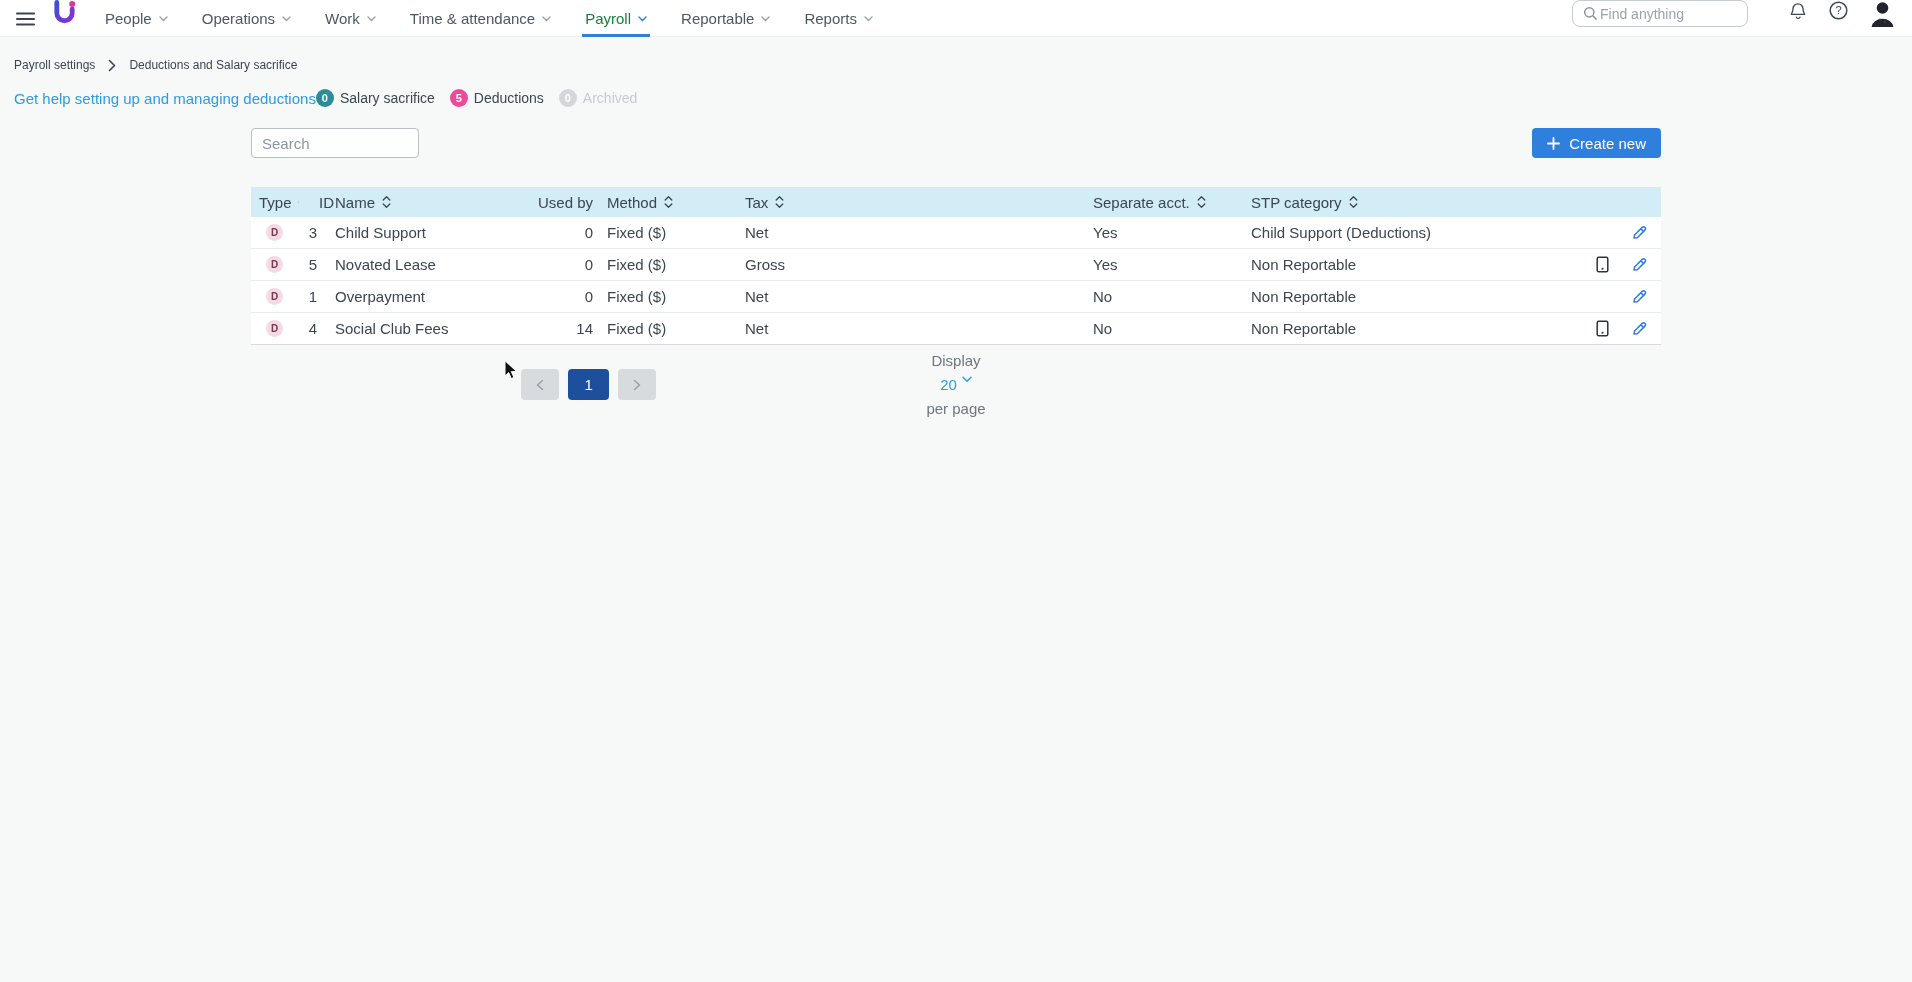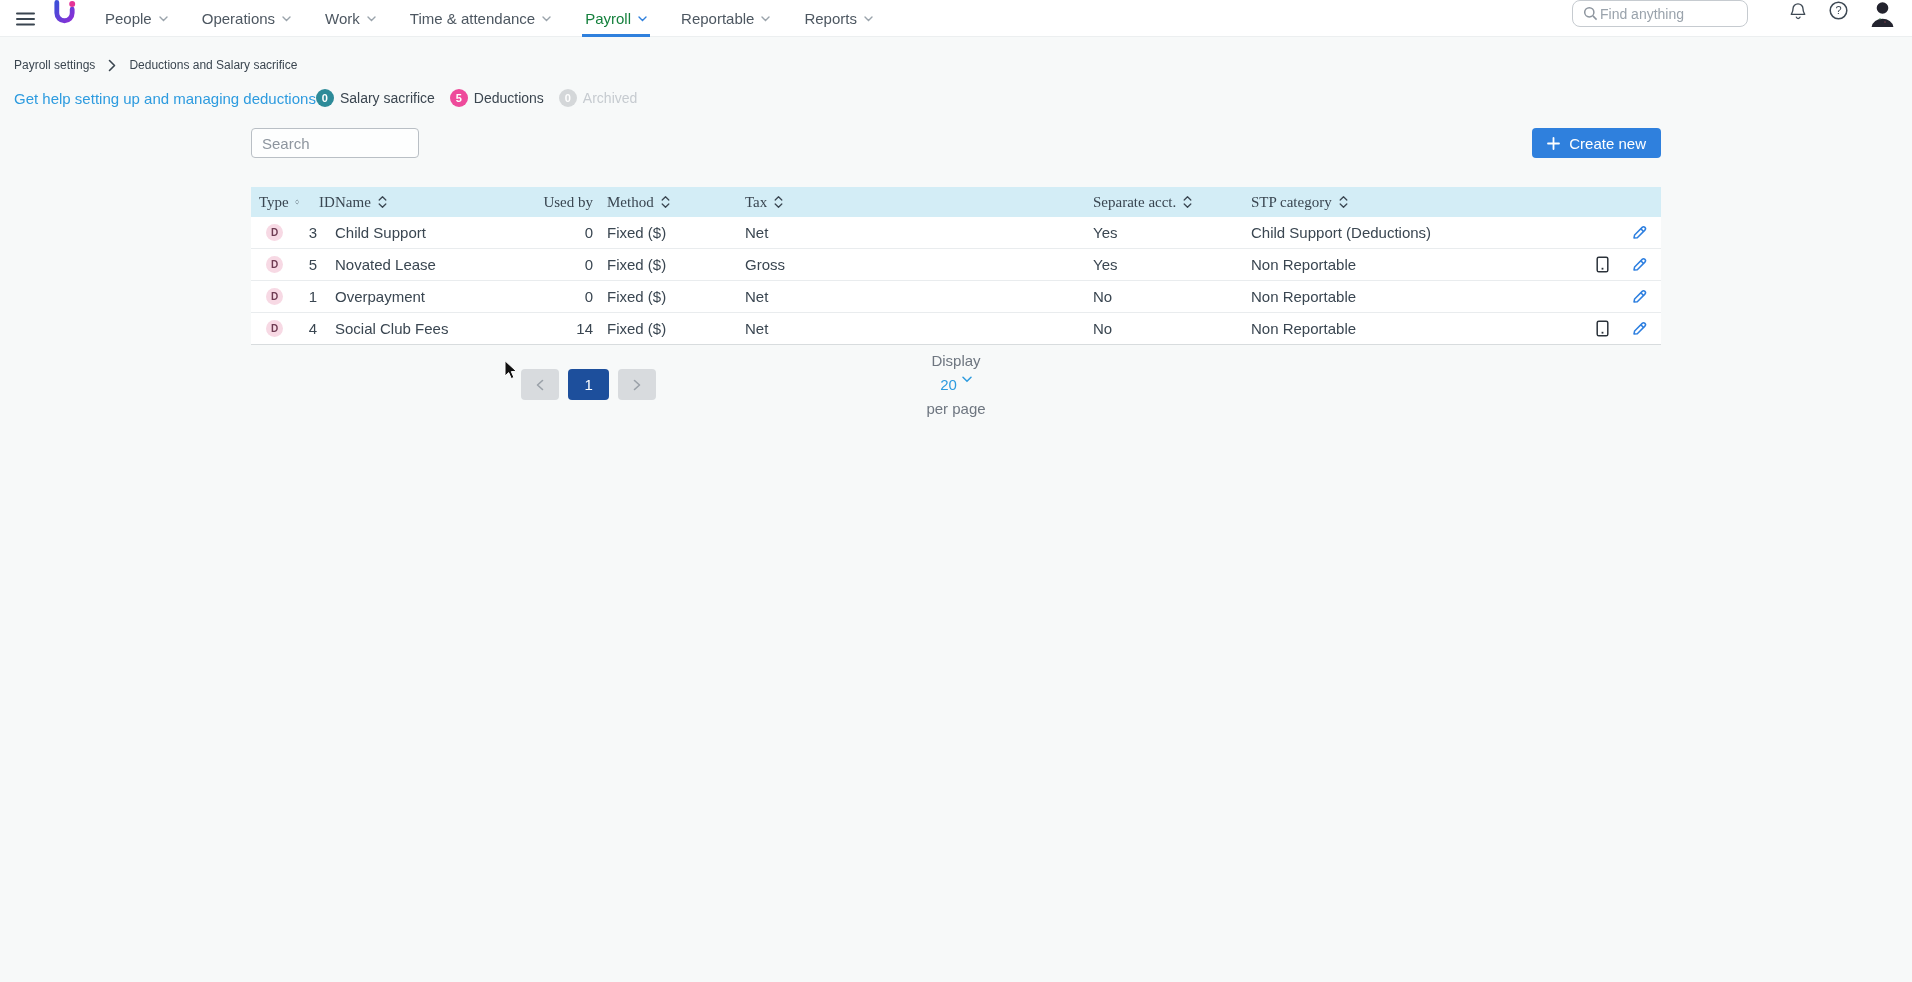--- a/index.html
+++ b/index.html
@@ -71,21 +71,21 @@
   }
 
   
   .table { margin-top:29px; background:#fff; }
   .tr, .thead {
     display:grid;
     grid-template-columns:48px 30px 206px 66px 142px 346px 154px 352px 66px;
     align-items:center;
   }
   .thead { height:30px; background:#d3edf6; font-size:15px; color:#3a4651; font-weight:500; }
-  .th { display:flex; align-items:center; gap:6px; padding-left:6px; cursor:pointer; white-space:nowrap;font-family:Liberation Serif, serif; }
+  .th { display:flex; align-items:center; gap:6px; padding-left:6px; cursor:pointer; white-space:nowrap; }
   .th.th-type { padding-left:8px; }
   .th.th-id { padding-left:4px;margin-left:16px; }
   .th.th-used { justify-content:flex-end; padding-right:8px; cursor:default; }
   .th.th-tax { padding-left:2px; }
   .th.th-sep { padding-left:4px; }
   .th.th-stp { padding-left:8px; }
   .tr { height:32px; font-size:15px; border-bottom:1px solid #e9ecee; background:#fff; }
   .tr:last-child { border-bottom:1px solid #d8dcde; }
   .td { padding-left:6px; white-space:nowrap; overflow:hidden; }
   .td-type { padding-left:15px; display:flex; align-items:center; }

